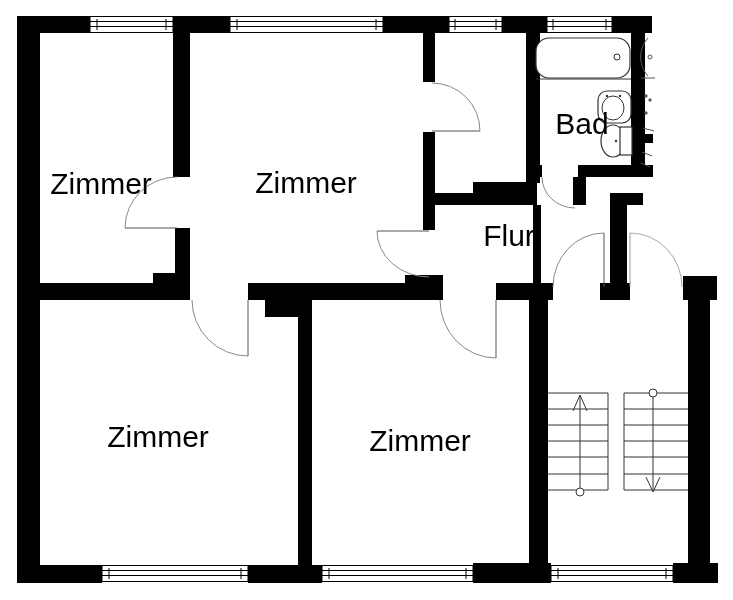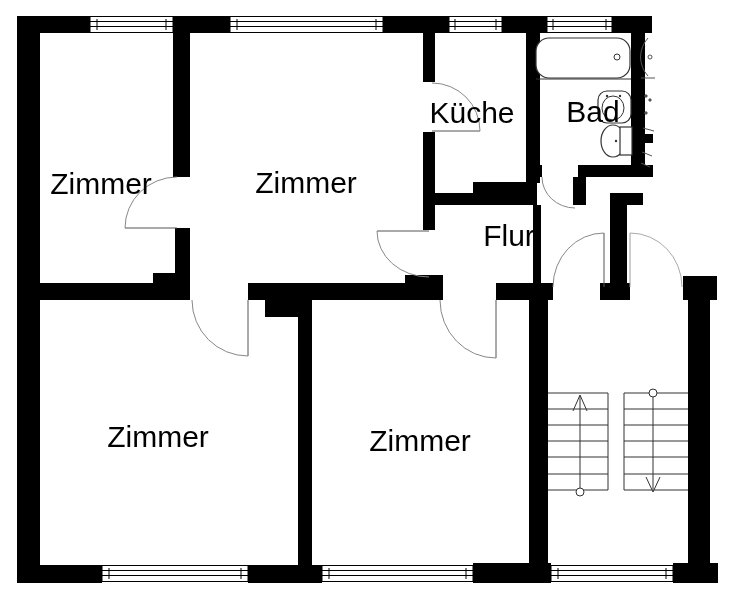--- a/index.html
+++ b/index.html
@@ -216,19 +216,18 @@
     <g>
       <line x1="653" y1="394" x2="653" y2="489"></line>
       <circle cx="653" cy="393" r="4" fill="#fff"></circle>
       <path d="M646 477 L653 492 L660 477"></path>
     </g>
   </g>
 </svg>
 
   <div class="room-label" style="left:101px; top:184px;">Zimmer</div>
   <div class="room-label" style="left:306px; top:183px;">Zimmer</div>
-  <div class="room-label" style="left:472px; top:113px;">Küche</div>
-  <div class="room-label" style="left:582px; top:112px;margin-left:11px;">Bad</div>
+  <div class="room-label" style="left:582px; top:124px;">Bad</div>
   <div class="room-label" style="left:509px; top:236px;">Flur</div>
   <div class="room-label" style="left:158px; top:437px;">Zimmer</div>
   <div class="room-label" style="left:420px; top:441px;">Zimmer</div>
 
 </div>
 
 </body></html>

